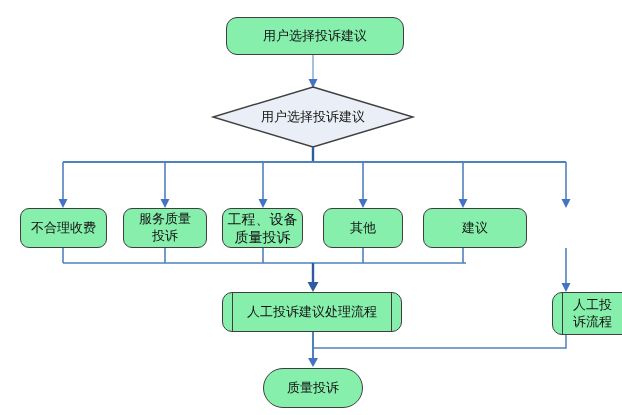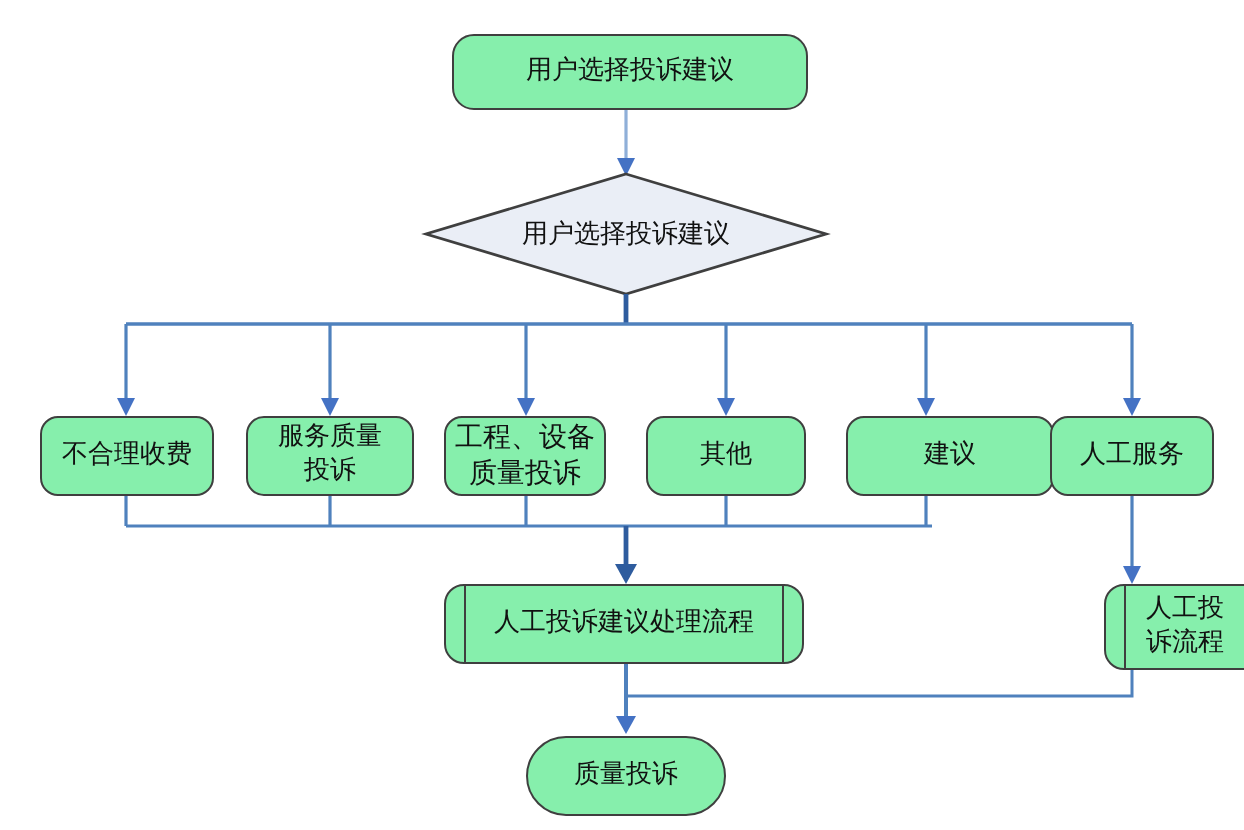--- a/index.html
+++ b/index.html
@@ -95,23 +95,20 @@
   <div class="node" style="left:222px;top:208px;width:81px;height:40px;font-size:14px;">
     <span class="label">工程、设备
 质量投诉</span>
   </div>
   <div class="node" style="left:323px;top:208px;width:80px;height:40px;">
     <span class="label">其他</span>
   </div>
   <div class="node" style="left:423px;top:208px;width:104px;height:40px;">
     <span class="label">建议</span>
   </div>
-  <div class="node" style="left:525px;top:208px;width:82px;height:40px;">
-    <span class="label">人工服务</span>
-  </div>
 
   <div class="node predef" style="left:222px;top:292px;width:180px;height:40px;">
     <span class="label">人工投诉建议处理流程</span>
   </div>
 
   <div class="node predef" style="left:552px;top:292px;width:81px;height:43px;">
     <span class="label">人工投
 诉流程</span>
   </div>
 

